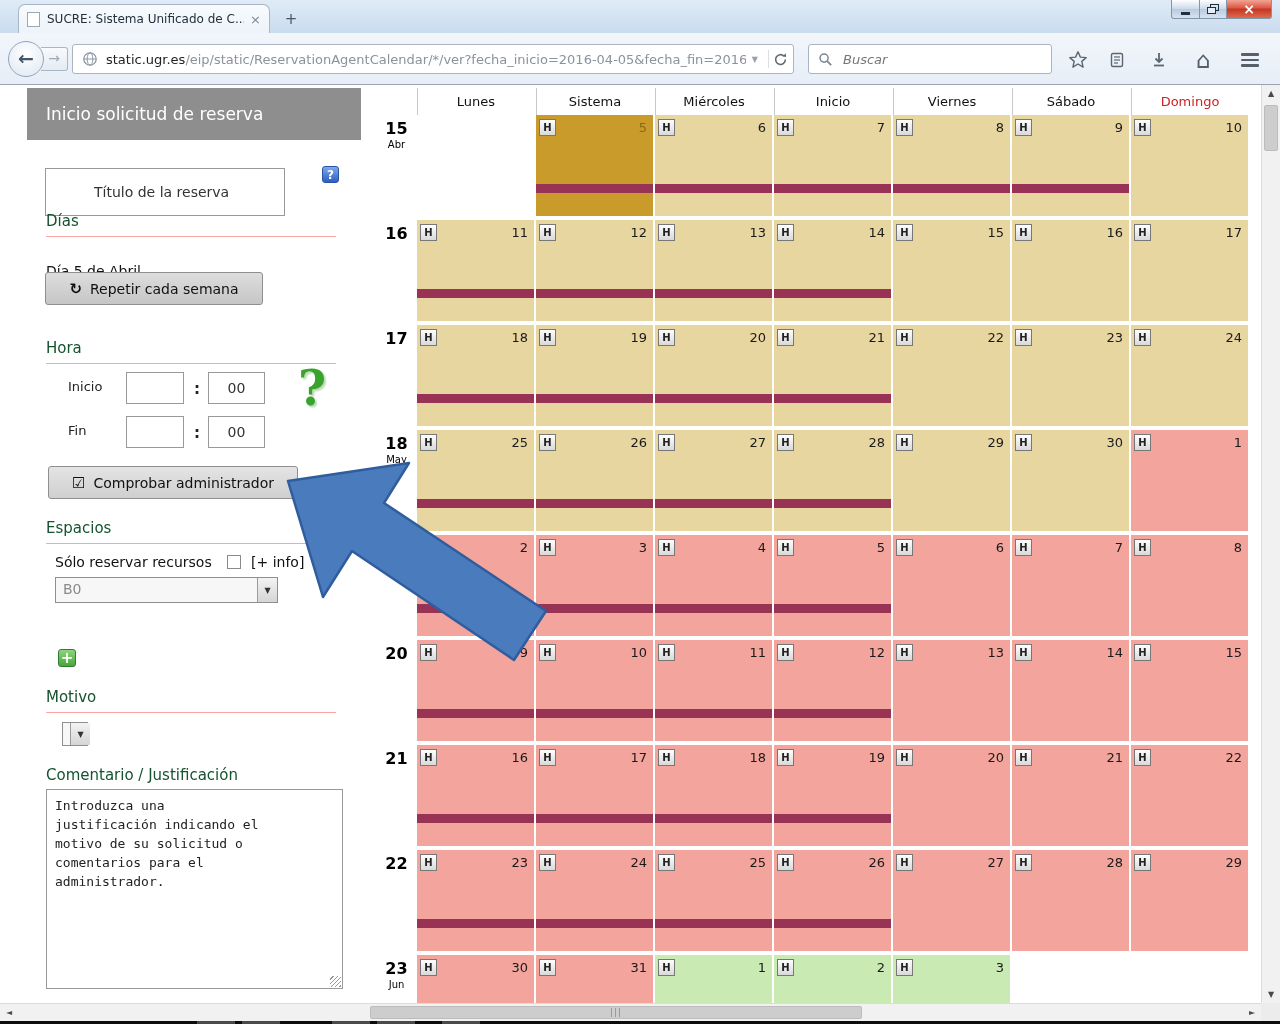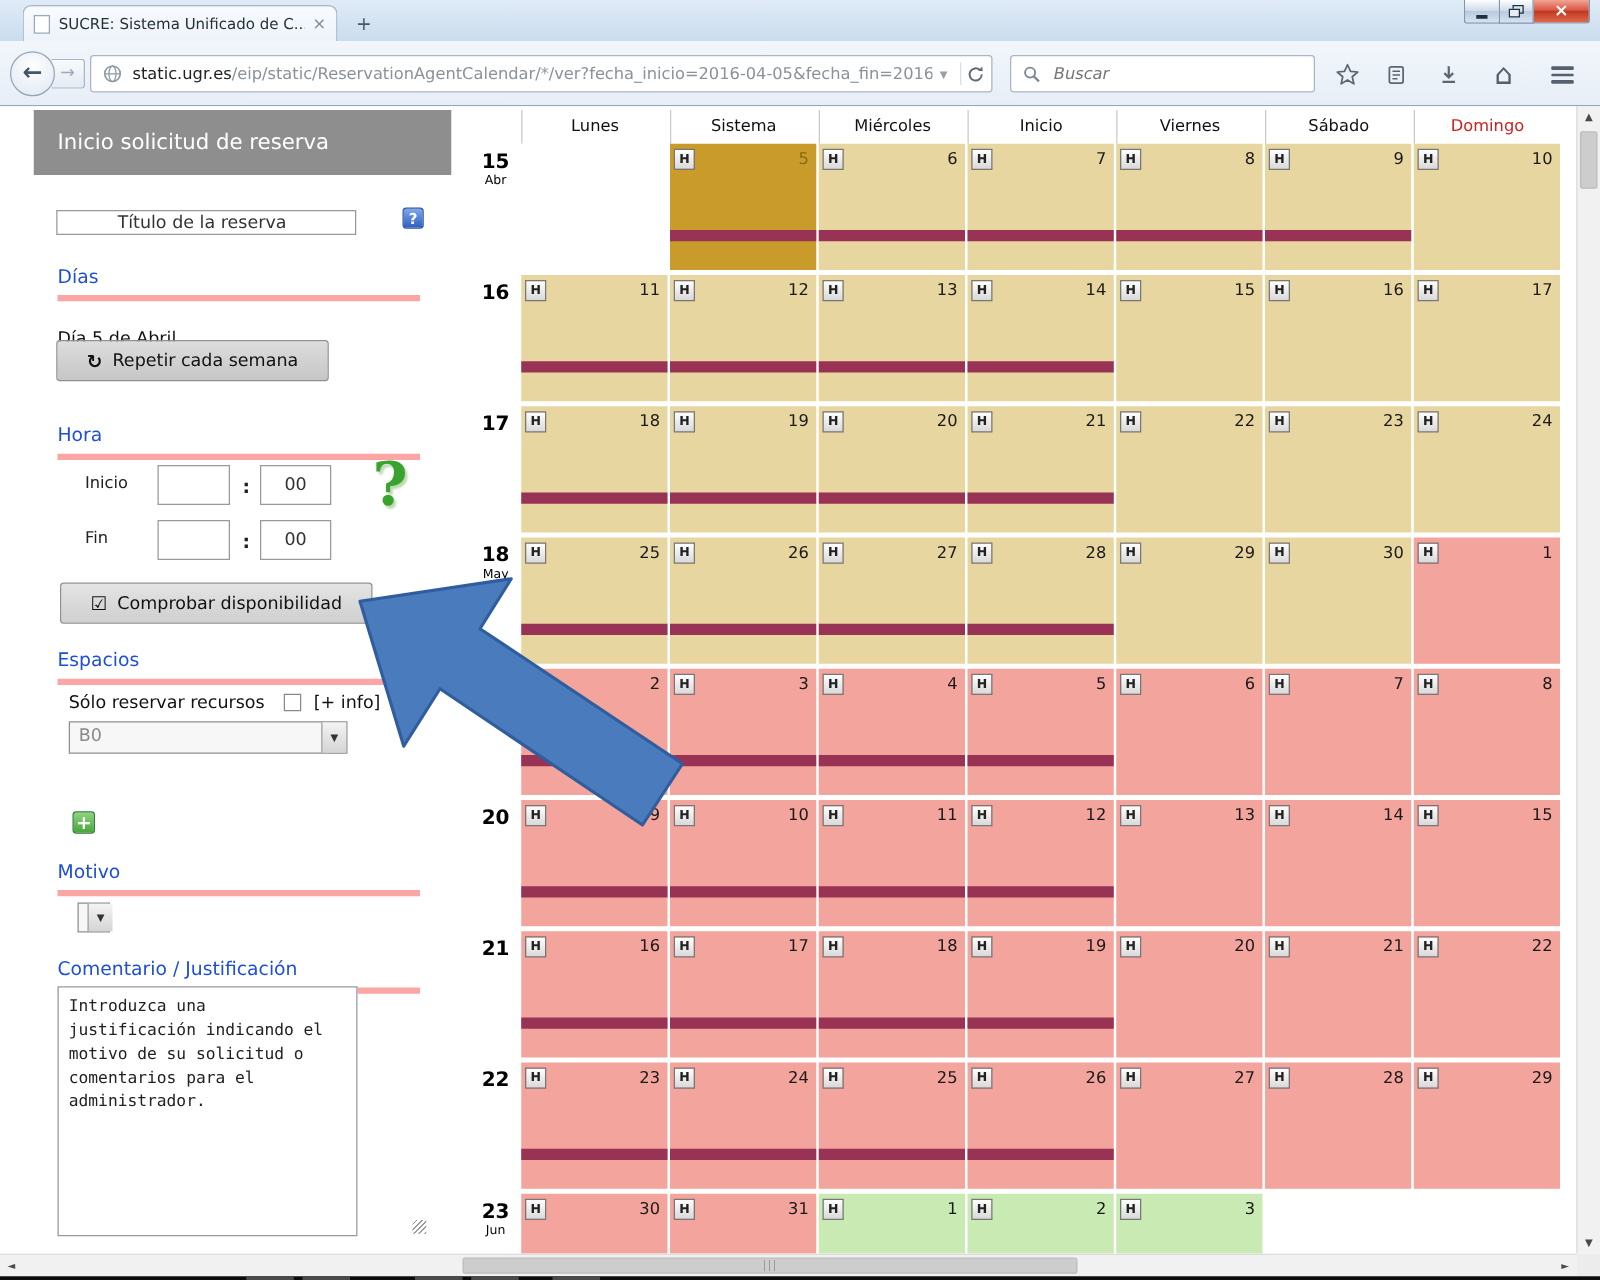--- a/index.html
+++ b/index.html
@@ -58,21 +58,21 @@
   
   .panel{position:absolute;left:27px;top:3px;width:334px;height:915px;background:#fff;font-size:14px;color:#1a1a1a;}
   .panel-header{position:absolute;left:0;top:0;width:334px;height:52px;background:#8e8e8e;color:#fff;font-size:17px;
           line-height:52px;padding-left:19px;box-sizing:border-box;}
   .fld{position:absolute;border:1px solid #999;box-sizing:border-box;font-family:inherit;font-size:14px;color:#333;
           padding:0 7px;background:#fff;}
   .fld.ctr{text-align:center;padding:0 2px;}
   .help-blue{position:absolute;width:17px;height:17px;border-radius:3px;border:1px solid #2a52a8;
           background:linear-gradient(#7fa9e9,#2d5fc0);color:#fff;font-size:12px;font-weight:bold;text-align:center;
           line-height:16px;box-sizing:border-box;}
-  .section{position:absolute;left:19px;width:290px;font-size:15px;color:#1d4ed8;border-bottom:5px solid #fca5a5;padding-bottom:6px;}
+  .section{position:absolute;left:19px;width:290px;font-size:15px;color:#14532d;border-bottom:1px solid #fca5a5;padding-bottom:6px;}
   .ptext{position:absolute;font-size:14px;color:#111;}
   .btn{position:absolute;border:1px solid #8f8f8f;border-radius:3px;background:linear-gradient(#dddddd,#c6c6c6);
           font-size:14px;color:#111;display:flex;align-items:center;justify-content:center;gap:8px;box-sizing:border-box;}
   .btn .bicon{font-weight:bold;font-size:15px;}
   .tlabel{position:absolute;font-size:13px;color:#222;}
   .colon{position:absolute;font-size:15px;color:#222;font-weight:bold;}
   .qgreen{position:absolute;font-size:48px;font-weight:bold;color:#3aa32e;font-family:"DejaVu Serif",serif;
           text-shadow:2px 2px 2px #b9d8b0;}
   .combo{position:absolute;border:1px solid #8f8f8f;background:#f7f7f7;box-sizing:border-box;display:flex;}
   .combo .cval{flex:1;font-size:14px;color:#8a8a8a;padding:3px 0 0 7px;overflow:hidden;}
@@ -205,21 +205,21 @@
           <span></span>
         </span>
     </div>
   </div>
 
   <div class="page">
 
     <div class="panel">
       <div class="panel-header">Inicio solicitud de reserva</div>
 
-      <input class="fld" style="left: 18px; top: 80px; width: 240px; height: 20px; padding-left: 48px;" value="Título de la reserva">
+      <input class="fld" style="left: 18px; top: 80px; width: 240px; height: 48px; padding-left: 48px;" value="Título de la reserva">
       <div class="help-blue" style="left:295px;top:78px;">?</div>
 
       <div class="section" style="top:124px;">Días</div>
       <div class="ptext" style="left:19px;top:155px;margin-top:20px;">Día 5 de Abril</div>
 
       <div class="btn" style="left:18px;top:184px;width:218px;height:33px;">
         <span class="bicon">↻</span>
         <span>Repetir cada semana</span>
       </div>
 
@@ -229,21 +229,21 @@
       <div class="colon" style="left:167px;top:292px;">:</div>
       <input class="fld ctr" style="left: 181px; top: 284px; width: 57px; height: 32px;" value="00">
       <div class="tlabel" style="left:41px;top:335px;">Fin</div>
       <input class="fld ctr" style="left: 99px; top: 328px; width: 58px; height: 32px;">
       <div class="colon" style="left:167px;top:336px;">:</div>
       <input class="fld ctr" style="left: 181px; top: 328px; width: 57px; height: 32px;" value="00">
       <div class="qgreen" style="left:271px;top:272px;">?</div>
 
       <div class="btn" style="left:21px;top:378px;width:250px;height:33px;background:linear-gradient(#e4e4e4,#cfcfcf);">
         <span class="bicon">☑</span>
-        <span>Comprobar disponibilidad</span>
+        <span>Comprobar administrador</span>
       </div>
 
       <div class="section" style="top:431px;">Espacios</div>
       <div class="ptext" style="left:28px;top:466px;">Sólo reservar recursos</div>
       <div class="cbox" style="left:200px;top:467px;"></div>
       <div class="ptext" style="left:224px;top:466px;">[+ info]</div>
 
       <div class="combo" style="left:28px;top:489px;width:223px;height:26px;">
         <span class="cval">B0</span>
         <span class="cbtn">▼</span>
@@ -251,21 +251,21 @@
 
       <div class="addicon" style="left:31px;top:561px;">+</div>
 
       <div class="section" style="top:600px;">Motivo</div>
       <div class="combo" style="left:35px;top:634px;width:26px;height:24px;">
         <span class="cval"></span>
         <span class="cbtn">▼</span>
       </div>
 
       <div class="section" style="top:678px;">Comentario / Justificación</div>
-      <textarea class="jst" style="left: 19px; top: 701px; width: 240px; height: 200px;">Introduzca una
+      <textarea class="jst" style="left: 19px; top: 701px; width: 297px; height: 200px;">Introduzca una
 justificación indicando el
 motivo de su solicitud o
 comentarios para el
 administrador.</textarea>
       <div class="resize-grip" style="left:303px;top:888px;"></div>
     </div>
 
     <div class="calendar">
       <div class="cal-header">
           <div class="hc corner-cell"></div>

